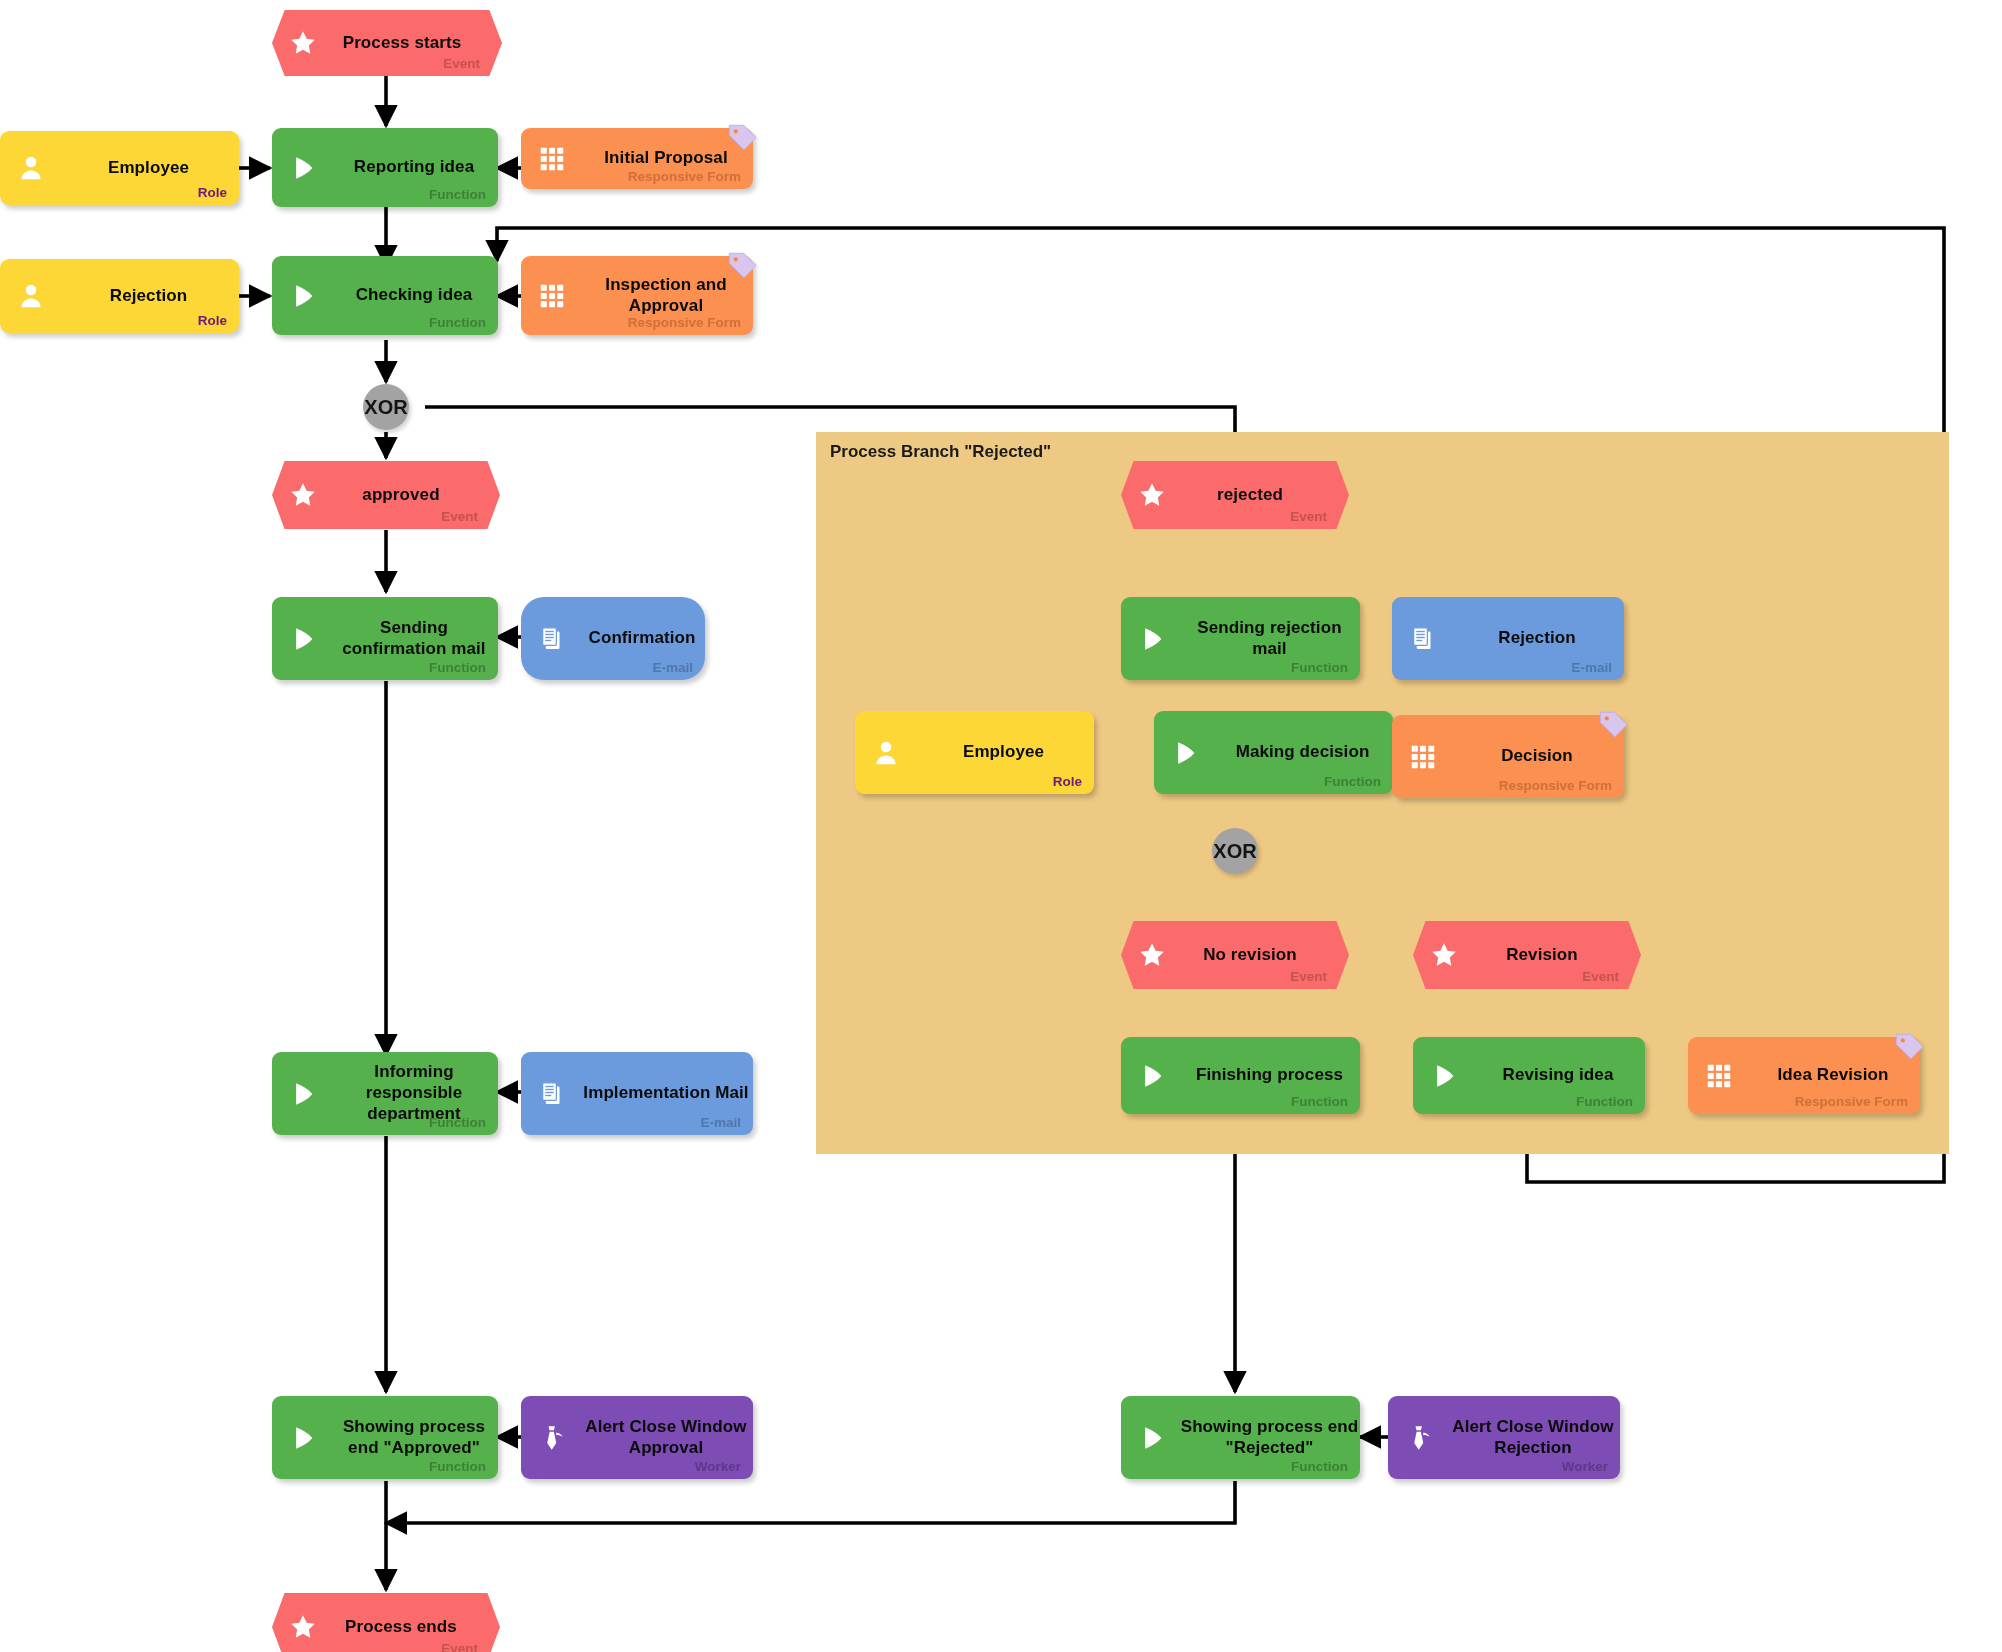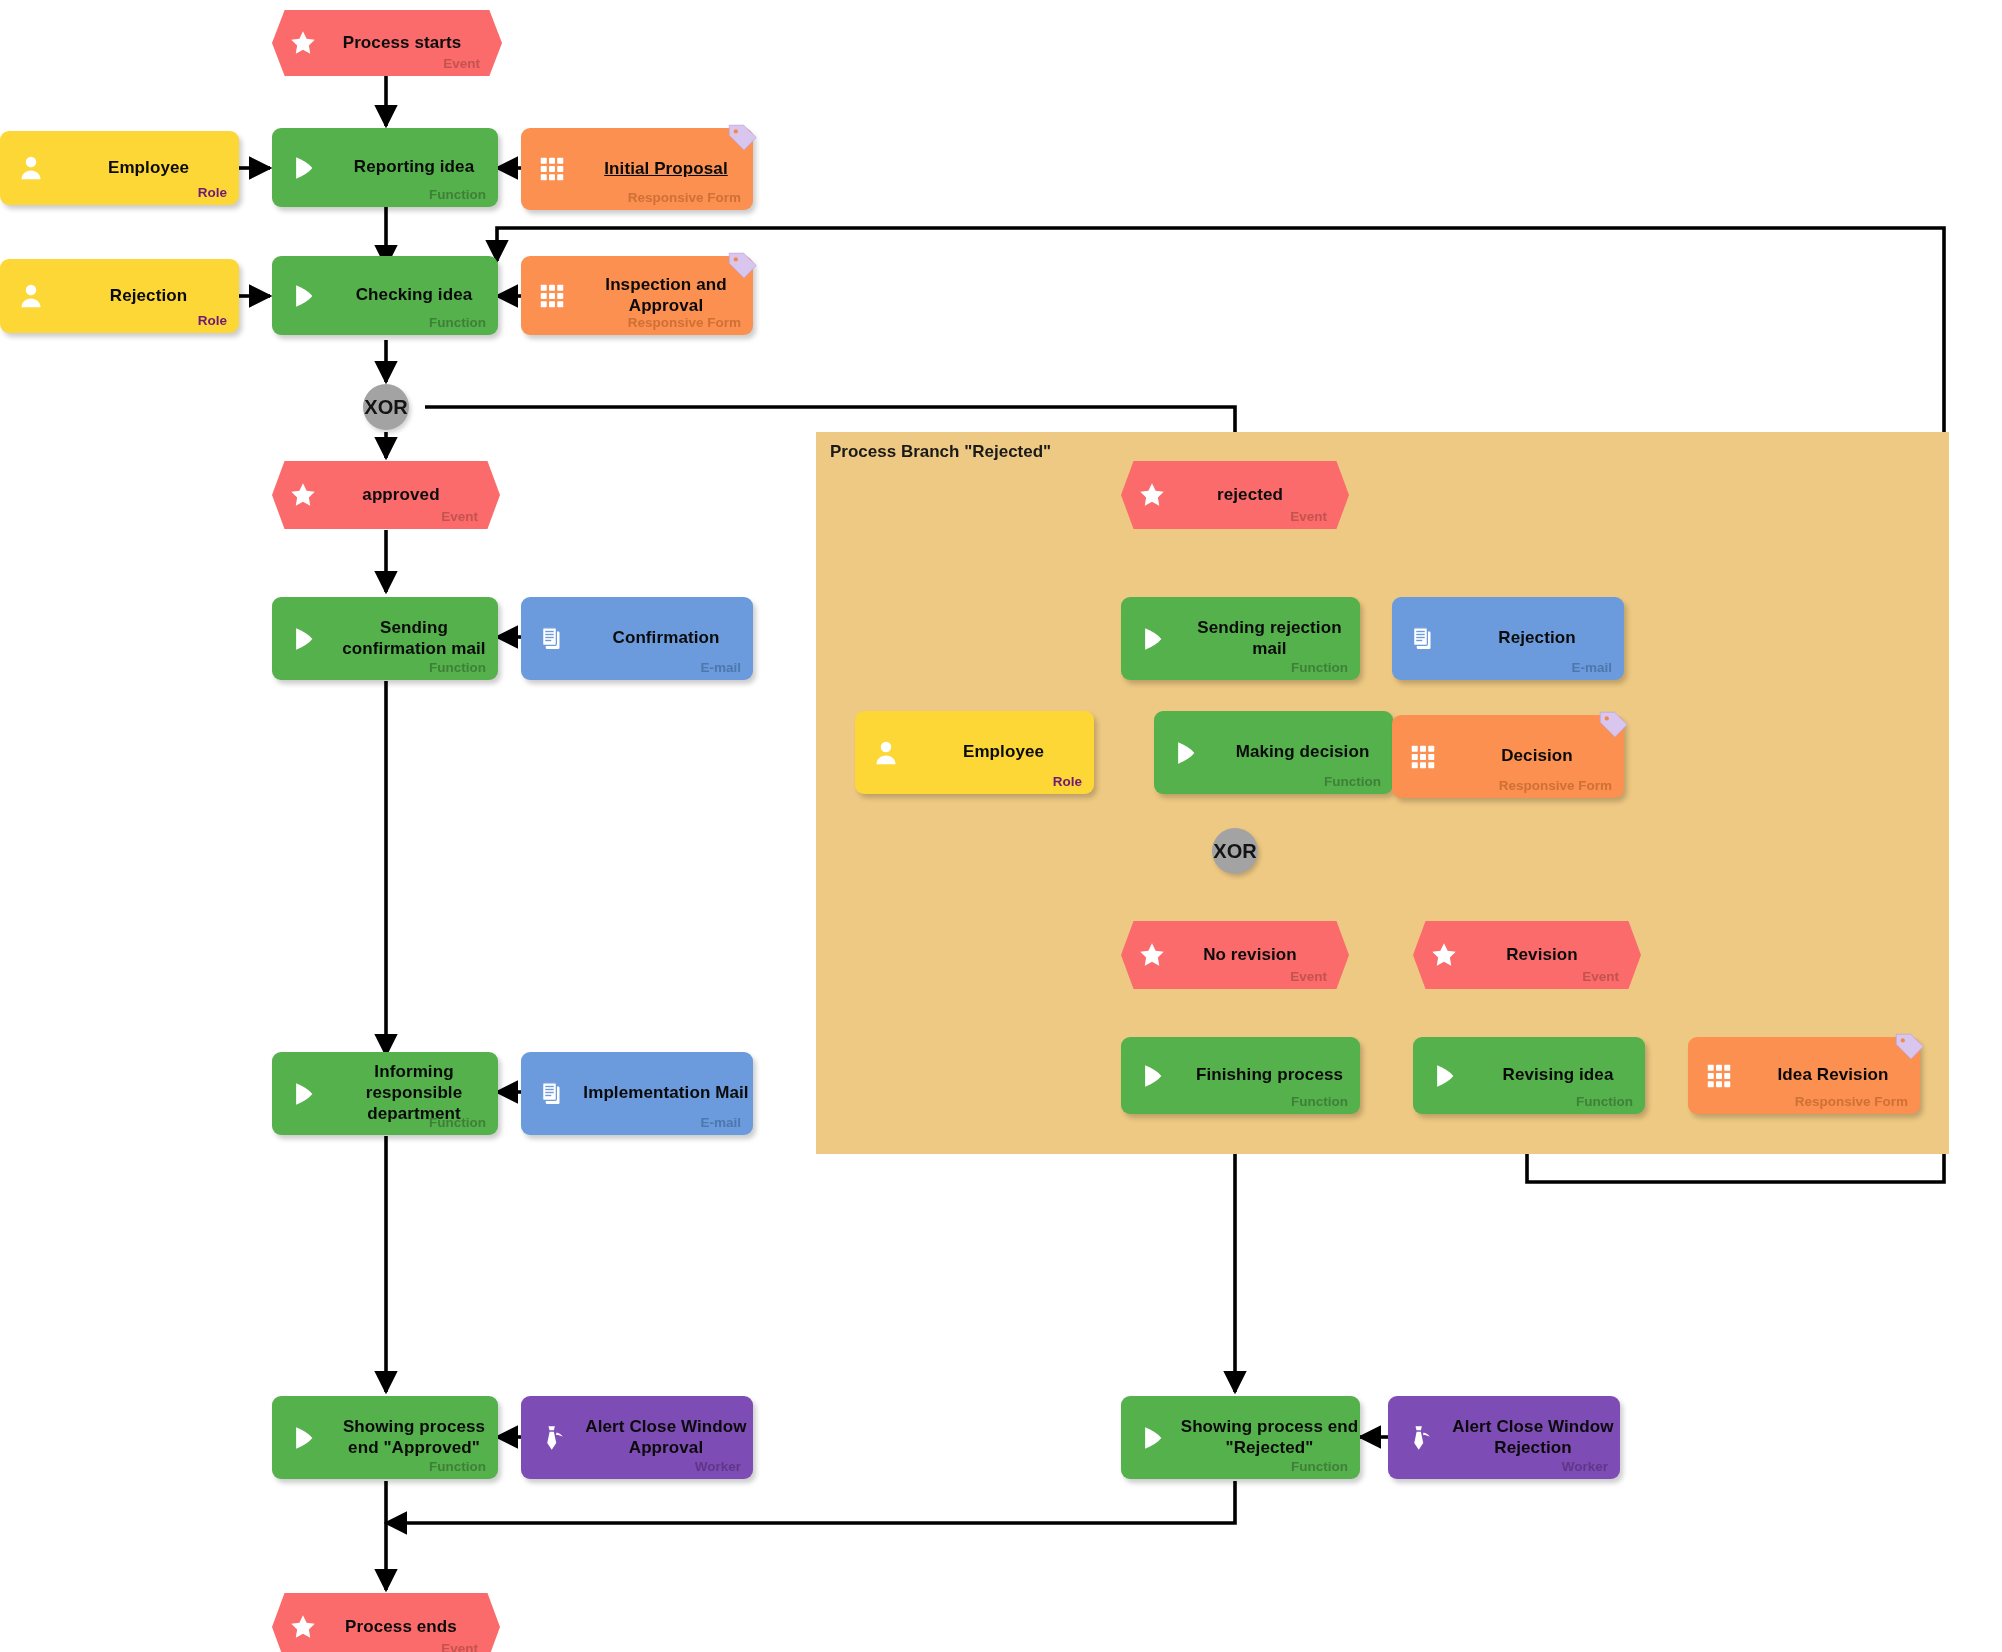--- a/index.html
+++ b/index.html
@@ -155,21 +155,21 @@
   </div>
 
   <div class="node boxnode n-function" style="left:272px;top:128px;width:226px;height:79px;">
     <svg class="gicon" viewBox="0 0 24 24">
       <path d="M6.5 3.4 C12 5.5 16.5 8.4 19.5 12 16.5 15.6 12 18.5 6.5 20.6 Z" fill="#fff"></path>
     </svg>
     <span class="title">Reporting idea</span>
     <span class="kind">Function</span>
   </div>
 
-  <div class="node boxnode n-form" style="left:521px;top:128px;width:232px;height:82px;text-decoration:underline;">
+  <div class="node boxnode n-form" style="left:521px;top:128px;width:232px;height:61px;">
     <svg class="gicon" viewBox="0 0 24 24">
       <g fill="#fff">
         <rect x="3" y="3" width="4.8" height="4.8" rx="0.6"></rect>
           <rect x="9.6" y="3" width="4.8" height="4.8" rx="0.6"></rect>
           <rect x="16.2" y="3" width="4.8" height="4.8" rx="0.6"></rect>
         <rect x="3" y="9.6" width="4.8" height="4.8" rx="0.6"></rect>
           <rect x="9.6" y="9.6" width="4.8" height="4.8" rx="0.6"></rect>
           <rect x="16.2" y="9.6" width="4.8" height="4.8" rx="0.6"></rect>
         <rect x="3" y="16.2" width="4.8" height="4.8" rx="0.6"></rect>
           <rect x="9.6" y="16.2" width="4.8" height="4.8" rx="0.6"></rect>
@@ -236,21 +236,21 @@
   </div>
 
   <div class="node boxnode n-function" style="left:272px;top:597px;width:226px;height:83px;">
     <svg class="gicon" viewBox="0 0 24 24">
       <path d="M6.5 3.4 C12 5.5 16.5 8.4 19.5 12 16.5 15.6 12 18.5 6.5 20.6 Z" fill="#fff"></path>
     </svg>
     <span class="title">Sending confirmation mail</span>
     <span class="kind">Function</span>
   </div>
 
-  <div class="node boxnode n-email" style="left:521px;top:597px;width:232px;height:83px;">
+  <div class="node boxnode n-email" style="left:521px;top:597px;width:184px;height:83px;border-radius:23px;">
     <svg class="gicon" viewBox="0 0 24 24">
       <rect x="7" y="6" width="11" height="14" rx="1" fill="#fff"></rect>
       <rect x="4.5" y="3" width="11" height="14" rx="1" fill="#fff" stroke="#6b9bdc" stroke-width="1"></rect>
       <g stroke="#6b9bdc" stroke-width="1.1">
         <line x1="6.6" y1="6" x2="13.4" y2="6"></line>
           <line x1="6.6" y1="8.4" x2="13.4" y2="8.4"></line>
         <line x1="6.6" y1="10.8" x2="13.4" y2="10.8"></line>
           <line x1="6.6" y1="13.2" x2="11.4" y2="13.2"></line>
       </g>
     </svg>

